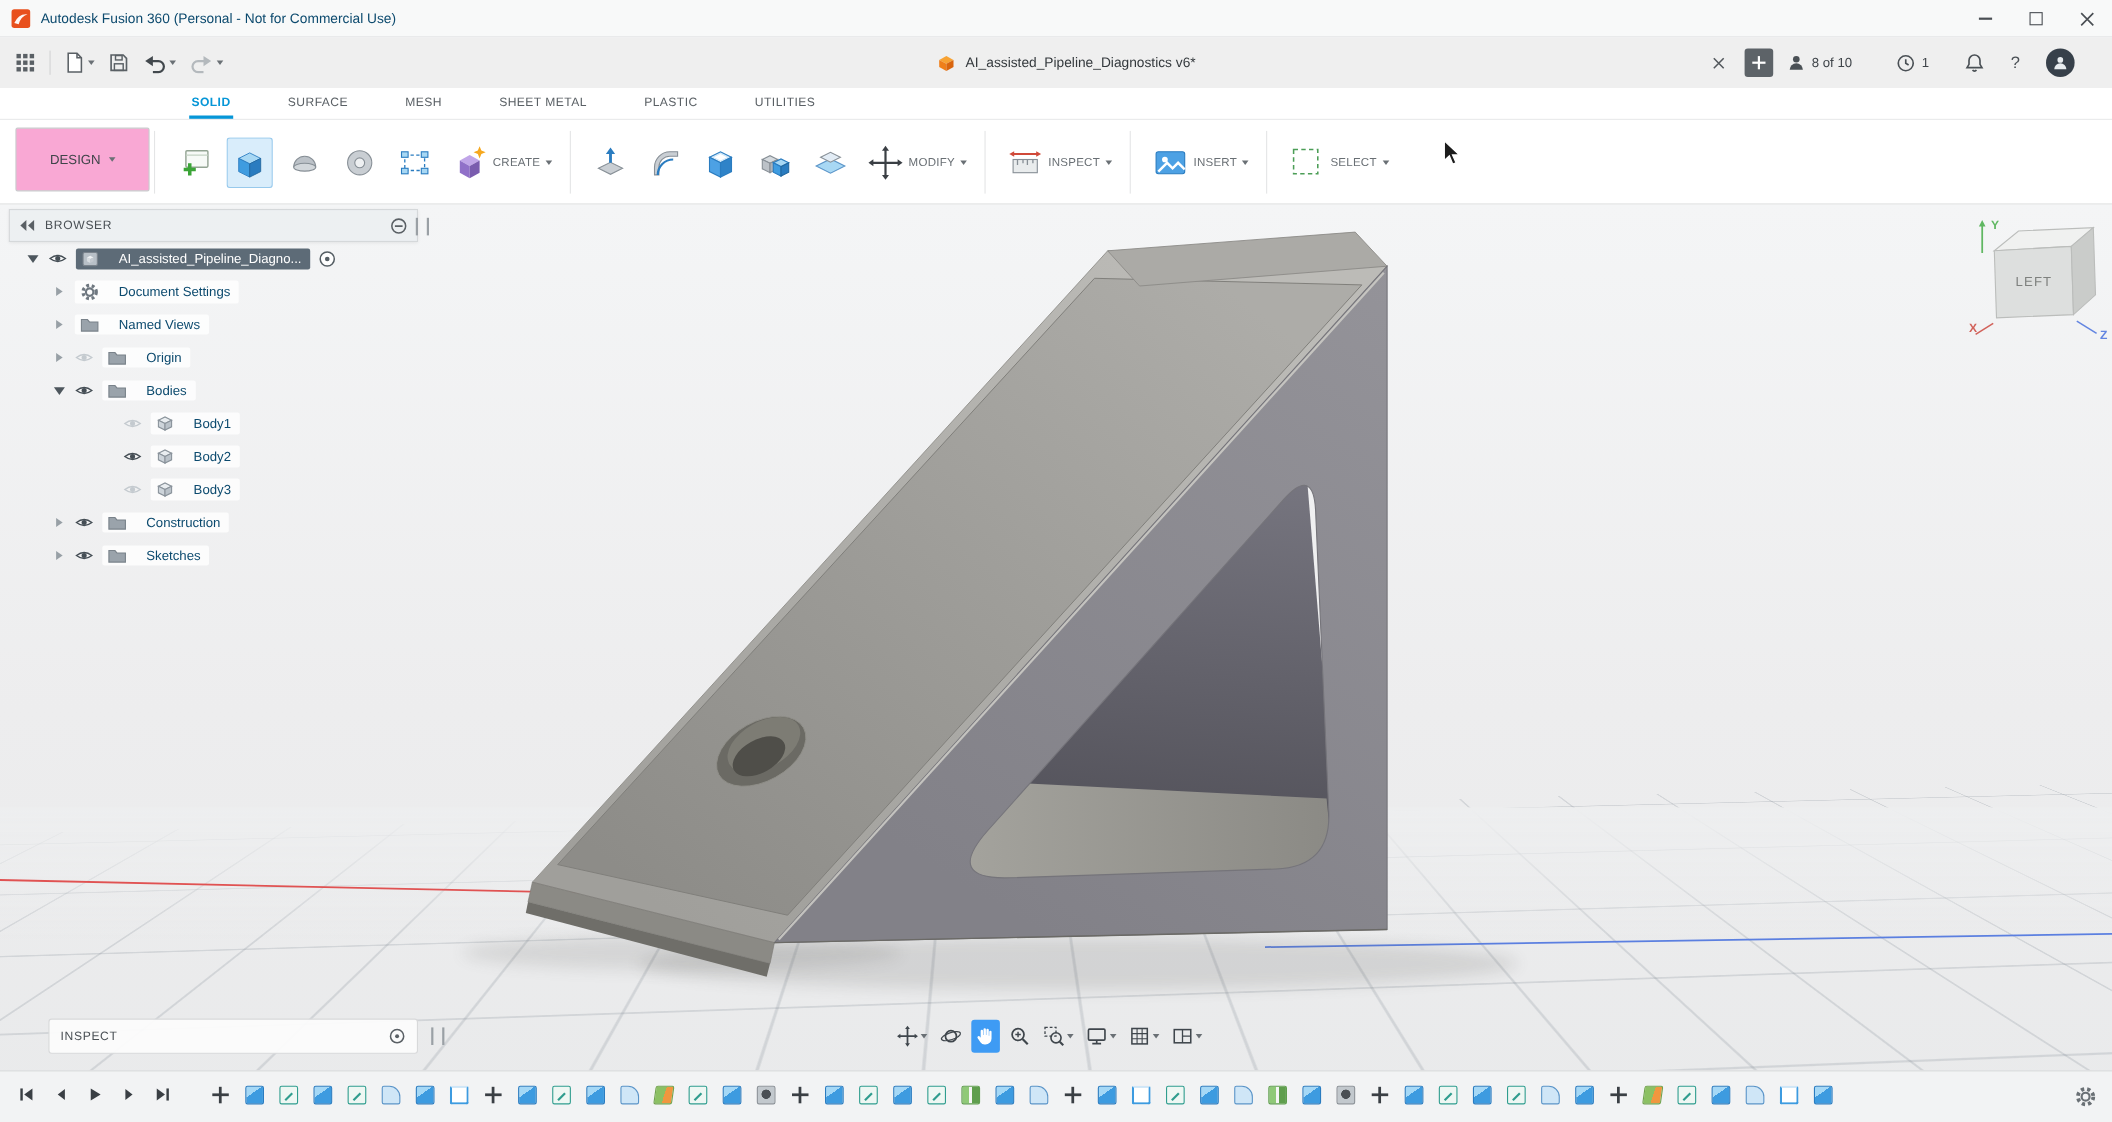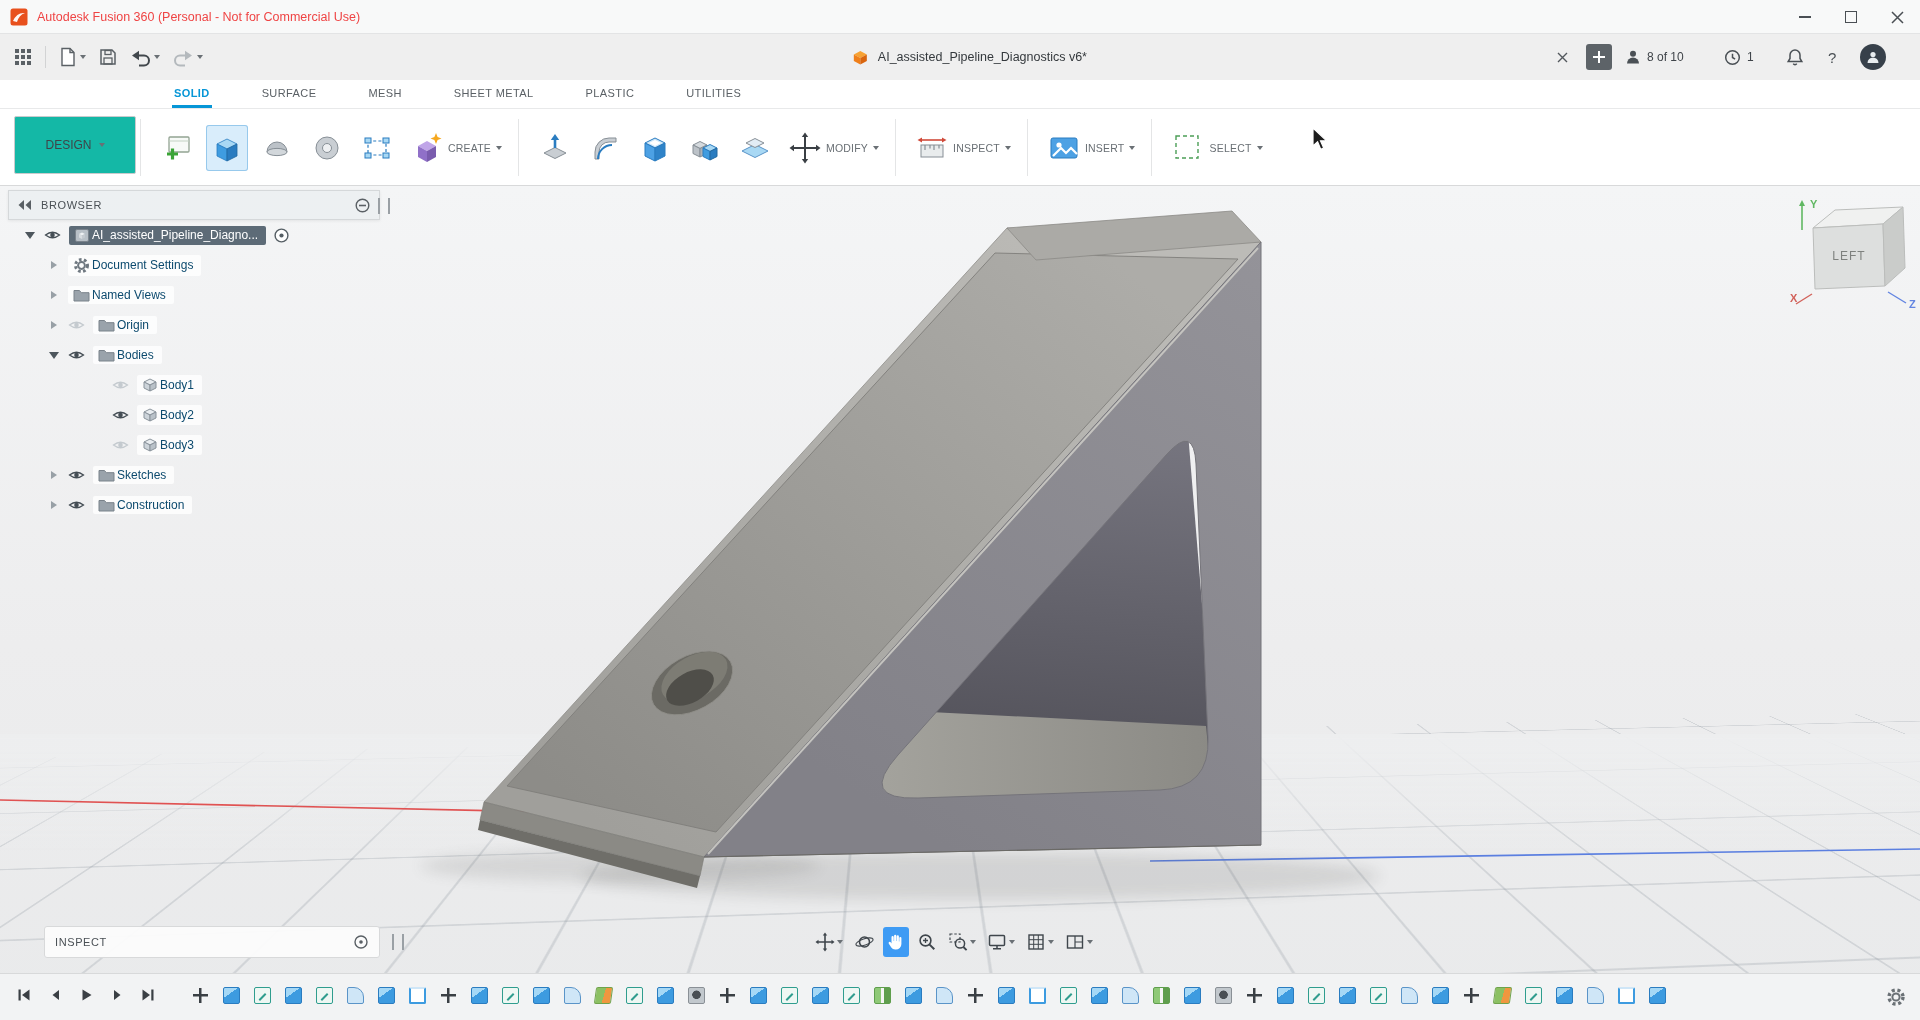--- a/index.html
+++ b/index.html
@@ -3,21 +3,21 @@
 <meta charset="utf-8">
 <style>
   html,body{margin:0;padding:0;background:#dfe1e3;}
   .app{position:relative;width:1920px;height:1020px;overflow:hidden;background:#fff;
        font-family:"Liberation Sans","DejaVu Sans",sans-serif;color:#3a4045;}
   svg{display:block}
 
   
   .titlebar{position:absolute;left:0;top:0;width:1920px;height:34px;background:#f8f9f9;
             border-bottom:1px solid #e3e4e5;display:flex;align-items:center;padding-left:10px;box-sizing:border-box}
-  .titlebar .ttl{font-size:12.5px;color:#ef4444;margin-left:9px}
+  .titlebar .ttl{font-size:12.5px;color:#0c4a6e;margin-left:9px}
   .winbtns{position:absolute;right:0;top:0;height:34px;display:flex}
   .winbtn{width:46px;height:34px;display:flex;align-items:center;justify-content:center}
   .wmin{width:12px;height:2px;background:#4a4f54}
   .wmax{width:10px;height:10px;border:1.5px solid #4a4f54}
 
   
   .qat{position:absolute;left:0;top:34px;width:1920px;height:46px;background:#efefef;border-bottom:1px solid #dcdcdc}
   .qleft{position:absolute;left:14px;top:0;height:46px;display:flex;align-items:center;gap:13px}
   .qsep{width:1px;height:22px;background:#d2d3d4}
   .qbtn{display:flex;align-items:center;gap:3px}
@@ -34,21 +34,21 @@
   .avatar{width:26px;height:26px;border-radius:50%;background:#37404a;display:flex;align-items:center;justify-content:center}
   .helpq{font-size:15px;color:#4a5055}
 
   
   .ribbon{position:absolute;left:0;top:80px;width:1920px;height:106px;background:#fff;border-bottom:1px solid #d8d9da;box-sizing:border-box}
   .rtabs{display:flex;gap:48px;height:28px;align-items:stretch;padding-left:172px;border-bottom:1px solid #e8e9ea}
   .rtab{display:flex;align-items:center;font-size:11px;letter-spacing:.4px;color:#5a6065;
         border-bottom:3px solid transparent;padding:0 2px;white-space:nowrap}
   .rtab[data-active="true"]{color:#0696d7;font-weight:bold;border-bottom-color:#0696d7}
   .toolsrow{display:flex;height:77px;padding-left:14px}
-  .designbtn{margin-top:7px;width:122px;height:58px;border:1px solid #c9cbcd;border-radius:2px;background:#14b8a6;
+  .designbtn{margin-top:7px;width:122px;height:58px;border:1px solid #c9cbcd;border-radius:2px;background:#f9a8d4;
              display:flex;align-items:center;justify-content:center;gap:7px;font-size:12px;color:#3f4449;box-sizing:border-box}
   .rgroup{display:flex;flex-direction:row;align-items:center;padding:0 12px;position:relative;margin-left:8px}
   .rgroup::before{content:"";position:absolute;left:-4px;top:10px;bottom:10px;width:1px;background:#e4e5e6}
   .ricons{display:flex;gap:8px;height:56px;align-items:center}
   .tool{width:42px;height:46px;display:flex;align-items:center;justify-content:center;border-radius:3px}
   .tool svg{width:34px;height:34px}
   .tool.sel{background:#d9edfb;box-shadow:0 0 0 1px #97c9ec inset}
   .glabel{font-size:10.5px;color:#696f74;display:flex;align-items:center;gap:5px;margin-top:1px;letter-spacing:.2px}
 
   
@@ -80,21 +80,21 @@
   .trow[data-level="1"]{padding-left:36px}
   .trow[data-level="2"]{padding-left:100px}
   .exp{width:20px;display:flex;justify-content:center;align-items:center}
   .trow[data-expander="right"] .exp::before{content:"";display:block;border-left:6px solid #98a0a6;
         border-top:4.5px solid transparent;border-bottom:4.5px solid transparent}
   .trow[data-expander="down"] .exp::before{content:"";display:block;border-top:7px solid #4d565d;
         border-left:5px solid transparent;border-right:5px solid transparent}
   .eye{width:25px;display:flex;justify-content:center}
   .trow[data-eye="visible"] .eye{color:#454e55}
   .trow[data-eye="hidden"] .eye{color:#c4cacf}
-  .chip{display:flex;align-items:center;gap:2px;background:rgba(255,255,255,0.78);padding:2px 8px 2px 5px;
+  .chip{display:flex;align-items:center;gap:18px;background:rgba(255,255,255,0.78);padding:2px 8px 2px 5px;
         border-radius:2px;margin-left:4px}
   .trow[data-selected="true"] .chip{background:#5d6b77}
   .trow[data-selected="true"] .lbl{color:#fff}
   .lbl{font-size:12px;color:#0c4a6e;white-space:nowrap}
   .nico{display:flex;align-items:center}
   .nico svg{display:none}
   .trow[data-icon="doc"] .i-doc{display:block}
   .trow[data-icon="gear"] .i-gear{display:block}
   .trow[data-icon="folder"] .i-folder{display:block}
   .trow[data-icon="body"] .i-body{display:block}
@@ -699,42 +699,42 @@
             </svg>
         </span>
         <span class="chip">
           <span class="nico">
 
             <svg class="i-folder" width="17" height="14" viewBox="0 0 17 14">
               <path d="M1,2.5 h5.5 l1.8,2.2 H16 V13 H1 Z" fill="#9aa3ab" stroke="#79828a"></path>
               </svg>
 
           </span>
-          <span class="lbl">Sketches</span>
+          <span class="lbl">Construction</span>
         </span>
 
       </div>
 
       <div class="trow" data-level="1" data-expander="right" data-eye="visible" data-icon="folder" data-selected="false" data-target="false">
         <span class="exp"></span>
         <span class="eye">
           <svg width="17" height="12" viewBox="0 0 17 12">
             <path d="M1.5,6 Q8.5,0.5 15.5,6 Q8.5,11.5 1.5,6 Z" fill="none" stroke="currentColor" stroke-width="1.3"></path>
             <circle cx="8.5" cy="6" r="2.3" fill="currentColor"></circle>
             </svg>
         </span>
         <span class="chip">
           <span class="nico">
 
             <svg class="i-folder" width="17" height="14" viewBox="0 0 17 14">
               <path d="M1,2.5 h5.5 l1.8,2.2 H16 V13 H1 Z" fill="#9aa3ab" stroke="#79828a"></path>
               </svg>
 
           </span>
-          <span class="lbl">Construction</span>
+          <span class="lbl">Sketches</span>
         </span>
 
       </div>
     </div>
 </div>
 <div class="panelgrip"></div>
 
 <div class="comments">
   <span class="clabel">INSPECT</span>
   <svg width="16" height="16" viewBox="0 0 16 16">

